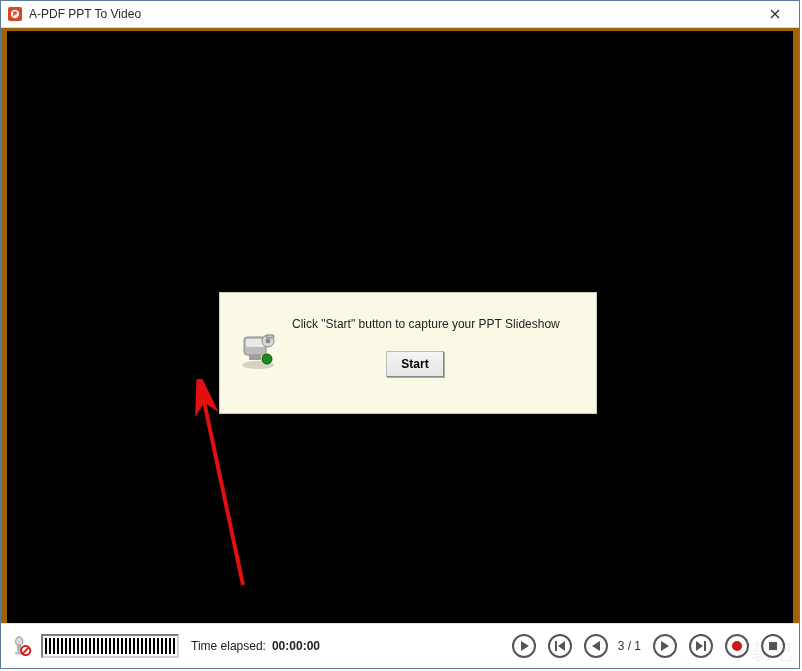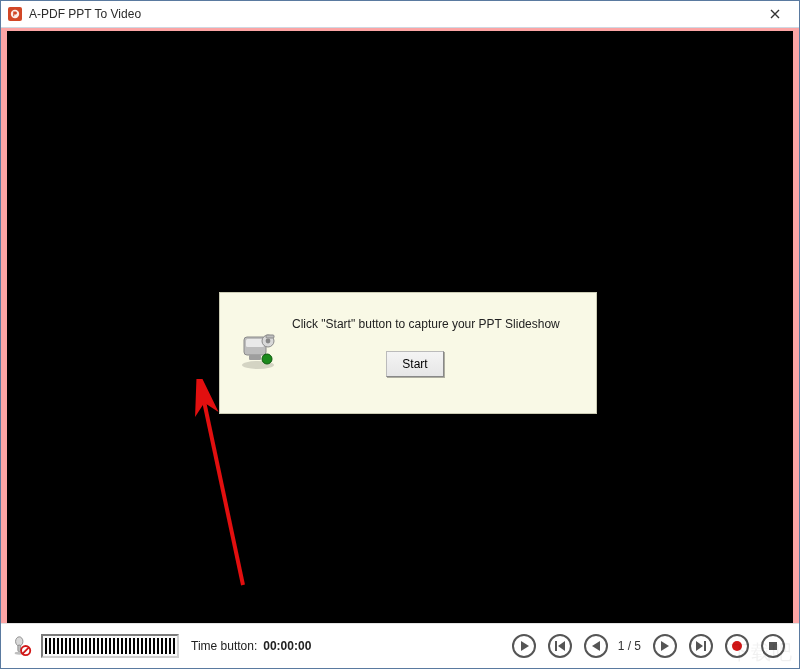--- a/index.html
+++ b/index.html
@@ -10,21 +10,21 @@
     overflow: hidden;
     font-family: "Segoe UI", Tahoma, sans-serif;
     font-size: 12px;
     background: #fff;
   }
   .window {
     width: 800px;
     height: 669px;
     border: 1px solid #5a7aa0;
     box-sizing: border-box;
-    background: #fca5a5;
+    background: #a16207;
     position: relative;
   }
   
   .titlebar {
     height: 26px;
     background: #fff;
     border-bottom: 1px solid #cfd8e2;
     display: flex;
     align-items: center;
     position: relative;
@@ -97,21 +97,21 @@
     color: #222;
   }
   .start-btn {
     position: absolute;
     left: 166px;
     top: 58px;
     width: 58px;
     height: 26px;
     font-family: inherit;
     font-size: 12px;
-    font-weight: 400;
+    font-weight: 700;
     background: linear-gradient(#f4f4f4,#e6e6e6);
     border: 1px solid #888;
     border-top-color:#bbb;border-left-color:#bbb;
     box-shadow: 1px 1px 0 rgba(0,0,0,.3);
     cursor: pointer;
     padding: 0;
   }
 
   
   .arrow {
@@ -261,21 +261,21 @@
         <ellipse cx="9" cy="7" rx="4" ry="5" fill="#d9d9d9" stroke="#8a8a8a"></ellipse>
         <rect x="7.5" y="11" width="3" height="7" rx="1.2" fill="#bfbfbf" stroke="#8a8a8a"></rect>
         <ellipse cx="9" cy="20" rx="5" ry="1.6" fill="#bfbfbf"></ellipse>
         <circle cx="16" cy="17" r="5" fill="none" stroke="#d21717" stroke-width="2"></circle>
         <line x1="12.5" y1="20.5" x2="19.5" y2="13.5" stroke="#d21717" stroke-width="2"></line>
       </svg>
     </span>
 
     <div class="vu"></div>
 
-    <span class="time-label">Time button:</span>
+    <span class="time-label">Time elapsed:</span>
     <span class="time-value">00:00:00</span>
 
     <span class="spacer"></span>
 
     <span class="ctrl">
       <svg viewBox="0 0 26 26">
           <circle class="ring" cx="13" cy="13" r="11"></circle>
           <polygon class="glyph" points="10,8 10,18 18,13"></polygon>
         </svg>
     </span>
@@ -288,21 +288,21 @@
       </svg>
     </span>
 
     <span class="ctrl">
       <svg viewBox="0 0 26 26">
           <circle class="ring" cx="13" cy="13" r="11"></circle>
           <polygon class="glyph" points="17,8 17,18 9,13"></polygon>
         </svg>
     </span>
 
-    <span class="page-counter">1 / 5</span>
+    <span class="page-counter">3 / 1</span>
 
     <span class="ctrl">
       <svg viewBox="0 0 26 26">
           <circle class="ring" cx="13" cy="13" r="11"></circle>
           <polygon class="glyph" points="9,8 9,18 17,13"></polygon>
         </svg>
     </span>
 
     <span class="ctrl">
       <svg viewBox="0 0 26 26">

